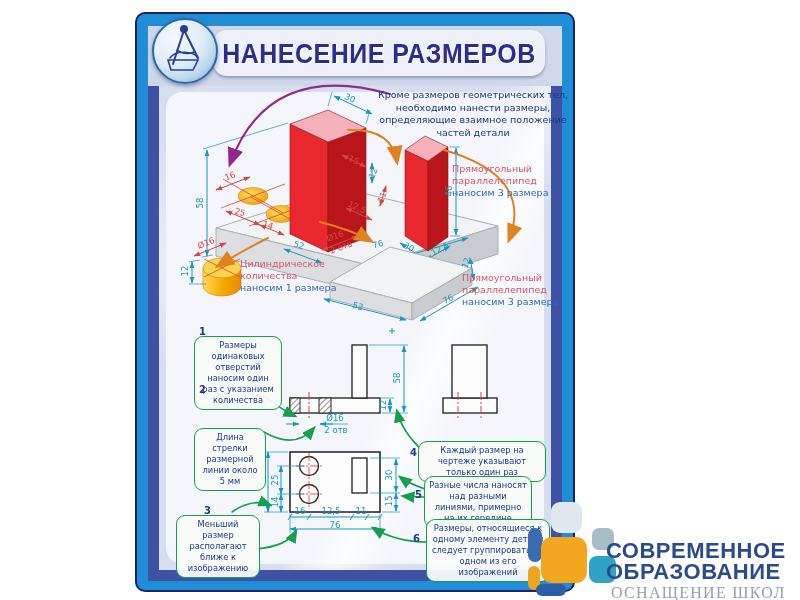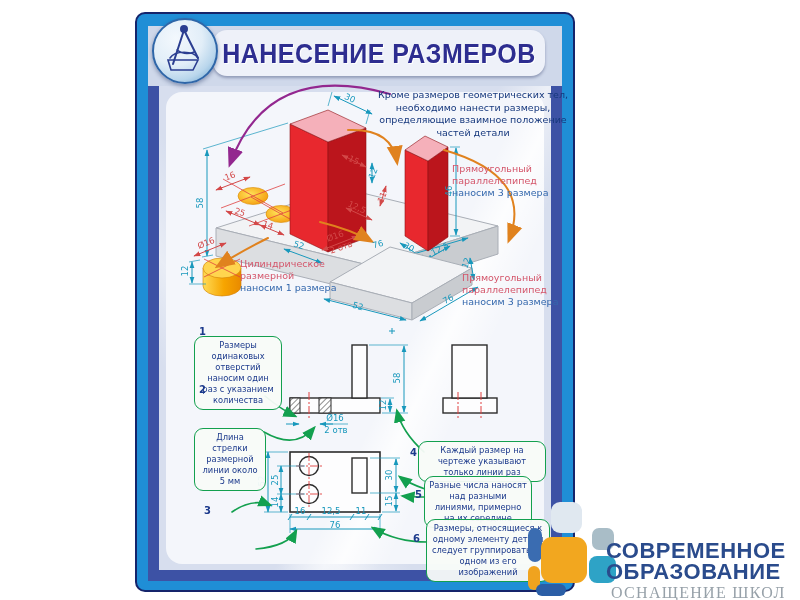--- a/index.html
+++ b/index.html
@@ -241,21 +241,21 @@
 
   <div class="intro">Кроме размеров геометрических тел, необходимо нанести размеры, определяющие взаимное положение частей детали</div>
 
   <div class="plabel" style="left:452px;top:163px;width:122px;">
     <span class="nm">Прямоугольный</span>
     <span class="nm">параллелепипед</span>
     <span class="nt">наносим 3 размера</span>
   </div>
   <div class="plabel" style="left:240px;top:258px;width:122px;">
     <span class="nm">Цилиндрическое</span>
-    <span class="nm">размерной</span>
+    <span class="nm">количества</span>
     <span class="nt">наносим 1 размера</span>
   </div>
   <div class="plabel" style="left:462px;top:272px;width:118px;">
     <span class="nm">Прямоугольный</span>
     <span class="nm">параллелепипед</span>
     <span class="nt">наносим 3 размера</span>
   </div>
 
   <span class="dim" style="left:350px;top:98px;--r:25deg">30</span>
   <span class="dim" style="left:200px;top:203px;--r:-90deg">58</span>
@@ -295,22 +295,23 @@
   <span class="dim" style="left:361px;top:511px;">11</span>
   <span class="dim" style="left:335px;top:525px;">76</span>
   <span class="dim" style="left:389px;top:475px;--r:-90deg">30</span>
   <span class="dim" style="left:389px;top:501px;--r:-90deg">15</span>
 
   <span class="cnum" style="left:199px;top:326px;">1</span>
   <div class="callout" style="left:194px;top:336px;width:88px;">Размеры одинаковых отверстий наносим один раз с указанием количества</div>
   <span class="cnum" style="left:199px;top:384px;">2</span>
   <div class="callout" style="left:194px;top:394px;width:72px;margin-top:34px;">Длина стрелки размерной линии около 5 мм</div>
   <span class="cnum" style="left:204px;top:505px;">3</span>
+  <div class="callout" style="left:176px;top:515px;width:84px;">Меньший размер располагают ближе к изображению</div>
   <span class="cnum" style="left:410px;top:447px;">4</span>
-  <div class="callout" style="left:418px;top:441px;width:128px;">Каждый размер на чертеже указывают только линии раз</div>
+  <div class="callout" style="left:418px;top:441px;width:128px;">Каждый размер на чертеже указывают только один раз</div>
   <span class="cnum" style="left:415px;top:489px;">5</span>
   <div class="callout" style="left:424px;top:476px;width:108px;">Разные числа наносят над разными линиями, примерно на их середине</div>
   <span class="cnum" style="left:413px;top:533px;">6</span>
   <div class="callout" style="left:426px;top:519px;width:124px;">Размеры, относящиеся к одному элементу детали следует группировать на одном из его изображений</div>
 
   <div>
     <div class="tile" style="left:551px;top:502px;width:31px;height:31px;border-radius:9px;background:#e0e8f0;"></div>
     <div class="tile" style="left:528px;top:528px;width:14px;height:34px;border-radius:7px;background:#3a6cb1;"></div>
     <div class="tile" style="left:592px;top:528px;width:22px;height:22px;border-radius:7px;background:#a9bdc7;"></div>
     <div class="tile" style="left:541px;top:537px;width:46px;height:46px;border-radius:11px;background:#f2a71f;"></div>

